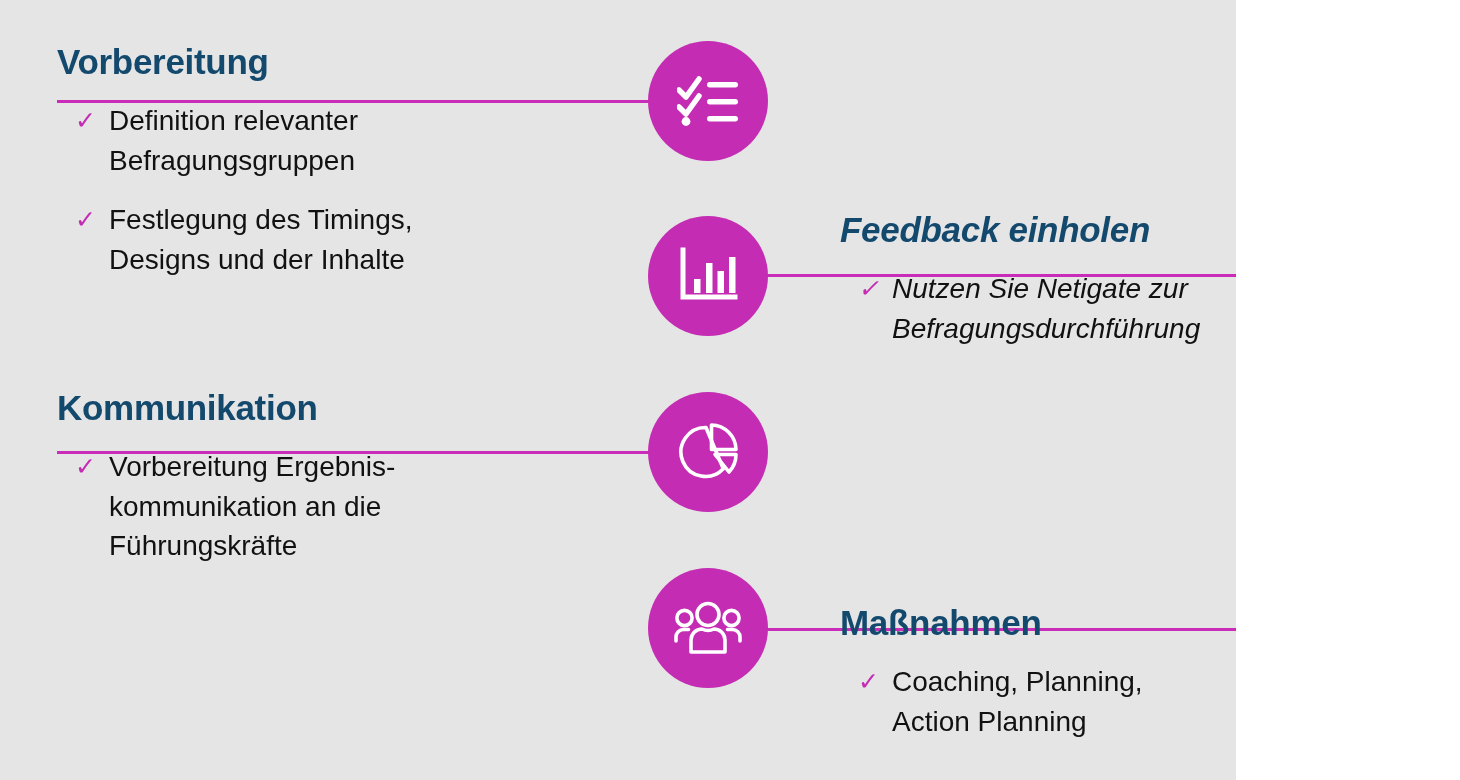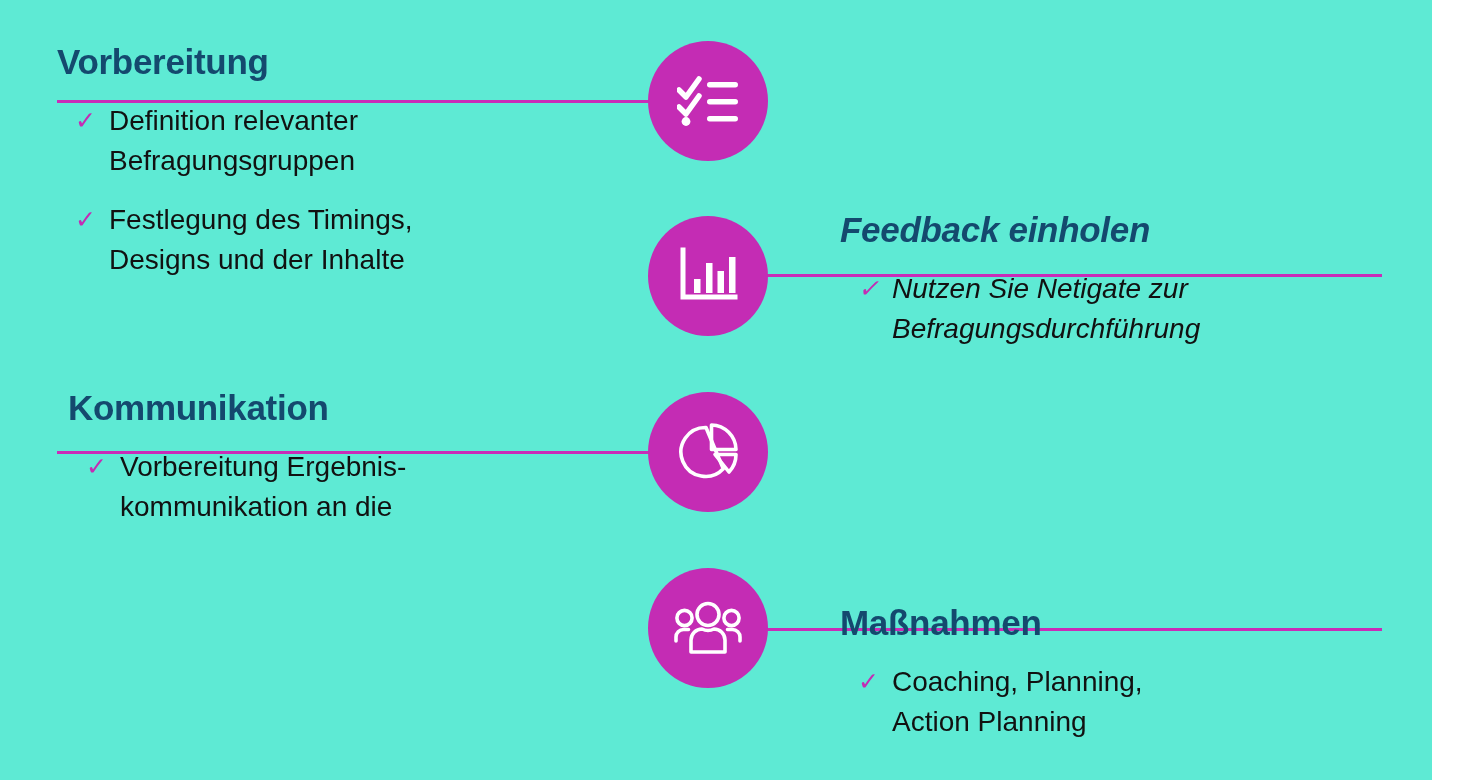--- a/index.html
+++ b/index.html
@@ -5,23 +5,23 @@
   html, body {
     margin: 0;
     padding: 0;
     background: #ffffff;
   }
   body {
     font-family: "Liberation Sans", sans-serif;
   }
   #canvas {
     position: relative;
-    width: 1432px;
+    width: 1236px;
     height: 780px;
-    background: #5eead4;
+    background: #e5e5e5;
     overflow: hidden;
   }
 
   
   .rule {
     position: absolute;
     height: 3px;
     background: #C92CB8;
   }
 
@@ -70,21 +70,21 @@
     flex: 0 0 auto;
     width: 34px;
   }
   .bullet .btext { flex: 1 1 auto; }
   .bullet .btext span { display: block; }
 
   
   #sec-vorbereitung { left: 57px; top: 44px; width: 580px; }
   #sec-vorbereitung .bullets { padding-left: 18px; margin-top: 8px; }
 
-  #sec-kommunikation { left: 57px; top: 390px; width: 580px; margin-left: 11px; }
+  #sec-kommunikation { left: 57px; top: 390px; width: 580px; }
   #sec-kommunikation .bullets { padding-left: 18px; margin-top: 8px; }
 
   #sec-feedback { left: 840px; top: 212px; width: 560px; font-style: italic; }
   #sec-feedback .bullets { padding-left: 18px; margin-top: 8px; }
 
   #sec-massnahmen { left: 840px; top: 605px; width: 560px; }
   #sec-massnahmen .bullets { padding-left: 18px; margin-top: 6px; }
 </style>
 </head>
 <body>
@@ -178,20 +178,21 @@
   </div>
 
   <div class="block" id="sec-kommunikation">
     <h2 class="heading">Kommunikation</h2>
     <ul class="bullets">
       <li class="bullet">
         <span class="check">✓</span>
         <span class="btext">
           <span>Vorbereitung Ergebnis-</span>
           <span>kommunikation an die</span>
+          <span>Führungskräfte</span>
         </span>
       </li>
     </ul>
   </div>
 
   <div class="block" id="sec-massnahmen">
     <h2 class="heading">Maßnahmen</h2>
     <ul class="bullets">
       <li class="bullet">
         <span class="check">✓</span>

